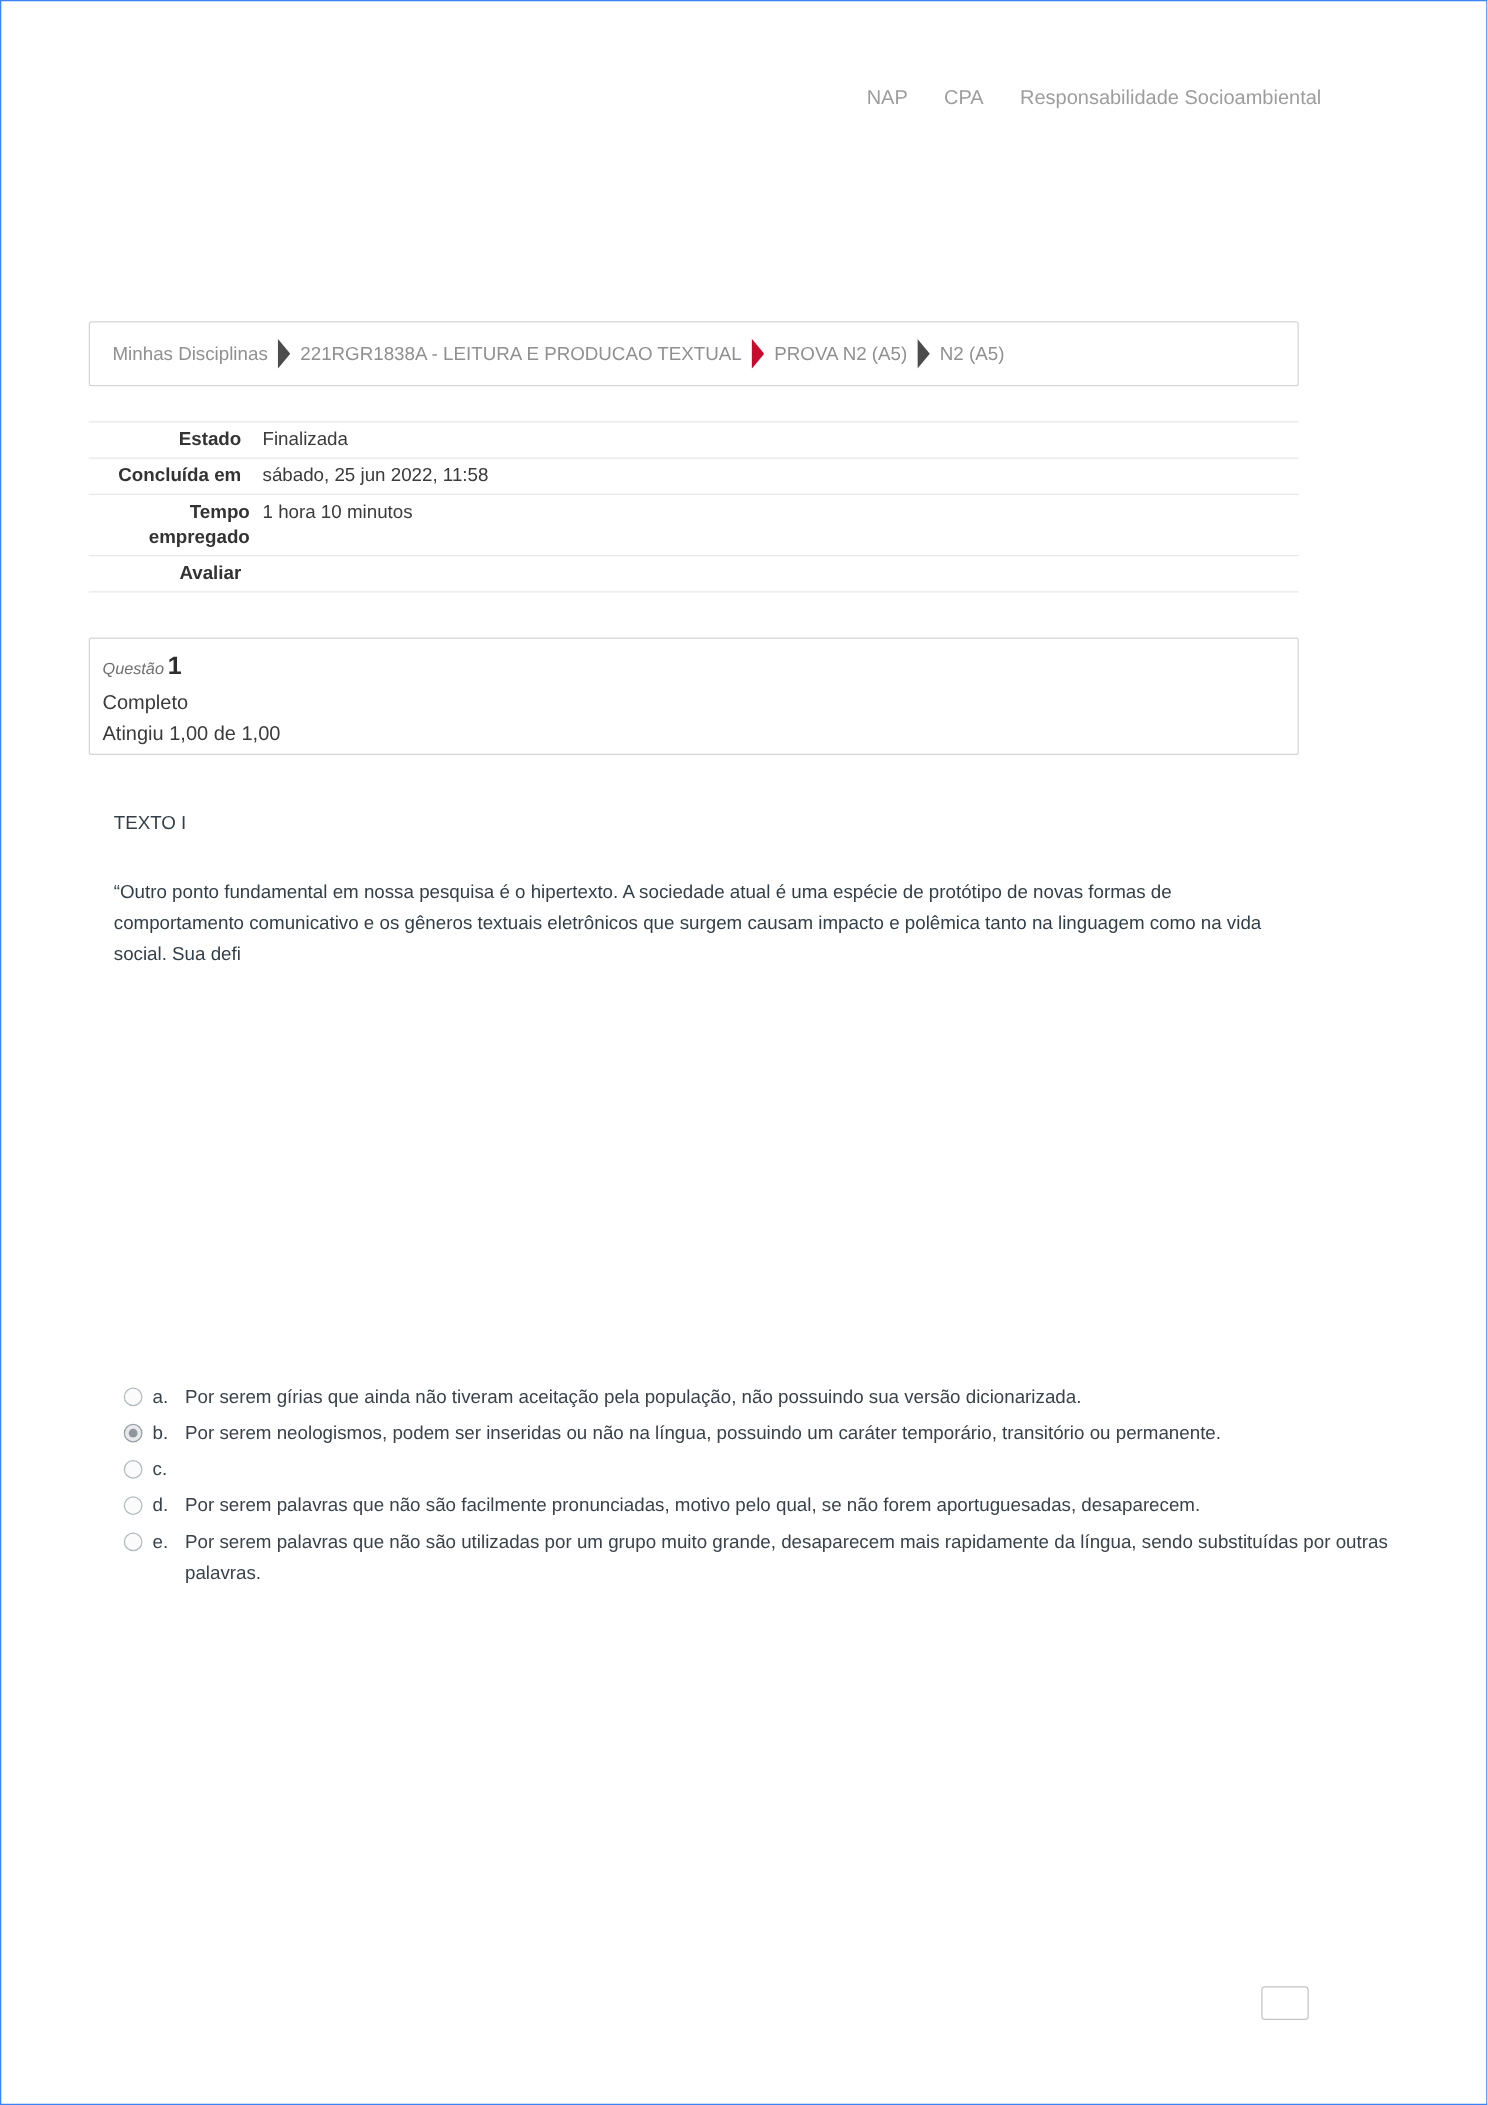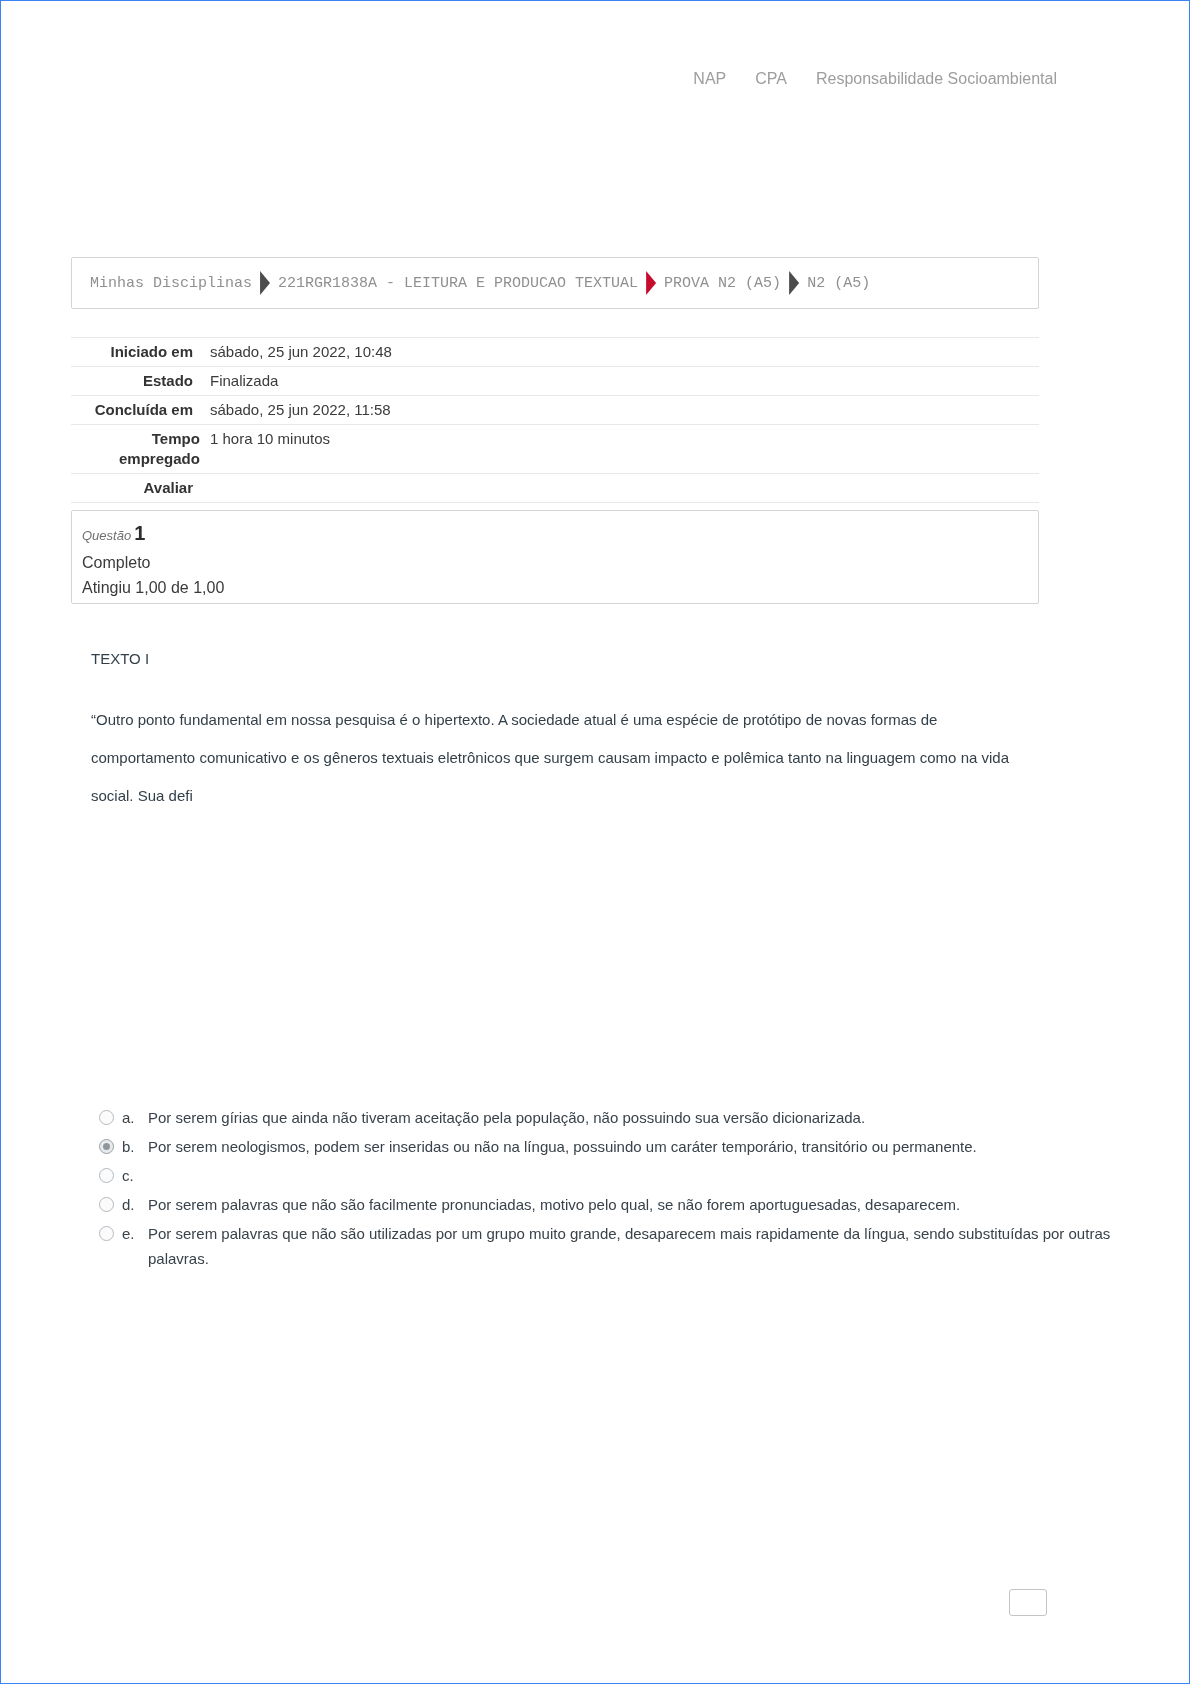--- a/index.html
+++ b/index.html
@@ -25,21 +25,20 @@
   .topnav span { cursor:pointer; }
 
   
   .breadcrumb {
     position:absolute; left:70px; top:256px; width:968px; height:52px;
     border:1px solid #d5d5d5; border-radius:2px; background:#fff;
     display:flex; align-items:center; gap:8px;
     padding:0 18px;
     font-size:15px; color:#909090;
     white-space:nowrap;
-    font-family:Liberation Mono, monospace;
   }
   .crumb-arrow {
     width:10px; height:24px; flex:none;
     clip-path:polygon(0 0,100% 50%,0 100%);
     background:#4c4c4c;
   }
 
   
   .summary-table {
     position:absolute; left:70px; top:336px; width:968px;
@@ -70,21 +69,21 @@
   .qinfo .qstate { font-size:16px; color:#3a3a3a; margin-top:9px; }
   .qinfo .qgrade { font-size:16px; color:#3a3a3a; margin-top:7px; }
 
   
   .qheading {
     position:absolute; left:90px; top:649px;
     font-size:15px; color:#333f48;text-align:center;
   }
   .qparagraph {
     position:absolute; left:90px; top:700px; width:932px;
-    font-size:15px; line-height:38px; color:#333f48;
+    font-size:15px; line-height:25px; color:#333f48;
   }
 
   
   .options {
     position:absolute; left:98px; top:1104px; width:1022px;
     font-size:15px; color:#39424a;
   }
   .option {
     display:flex; align-items:flex-start;
     margin-bottom:4px; line-height:25px;
@@ -125,24 +124,20 @@
     <span>Minhas Disciplinas</span>
     <span class="crumb-arrow" style="background: rgb(76, 76, 76);"></span>
     <span>221RGR1838A - LEITURA E PRODUCAO TEXTUAL</span>
     <span class="crumb-arrow" style="background: rgb(198, 11, 45);"></span>
     <span>PROVA N2 (A5)</span>
     <span class="crumb-arrow" style="background: rgb(76, 76, 76);"></span>
     <span>N2 (A5)</span>
   </div>
 
   <div class="summary-table">
-    <div class="srow">
-      <span class="slabel">Iniciado em</span>
-      <span class="svalue">sábado, 25 jun 2022, 10:48</span>
-    </div>
     <div class="srow">
       <span class="slabel">Estado</span>
       <span class="svalue">Finalizada</span>
     </div>
     <div class="srow">
       <span class="slabel">Concluída em</span>
       <span class="svalue">sábado, 25 jun 2022, 11:58</span>
     </div>
     <div class="srow">
       <span class="slabel"><span class="wrap-narrow">Tempo empregado</span></span>

